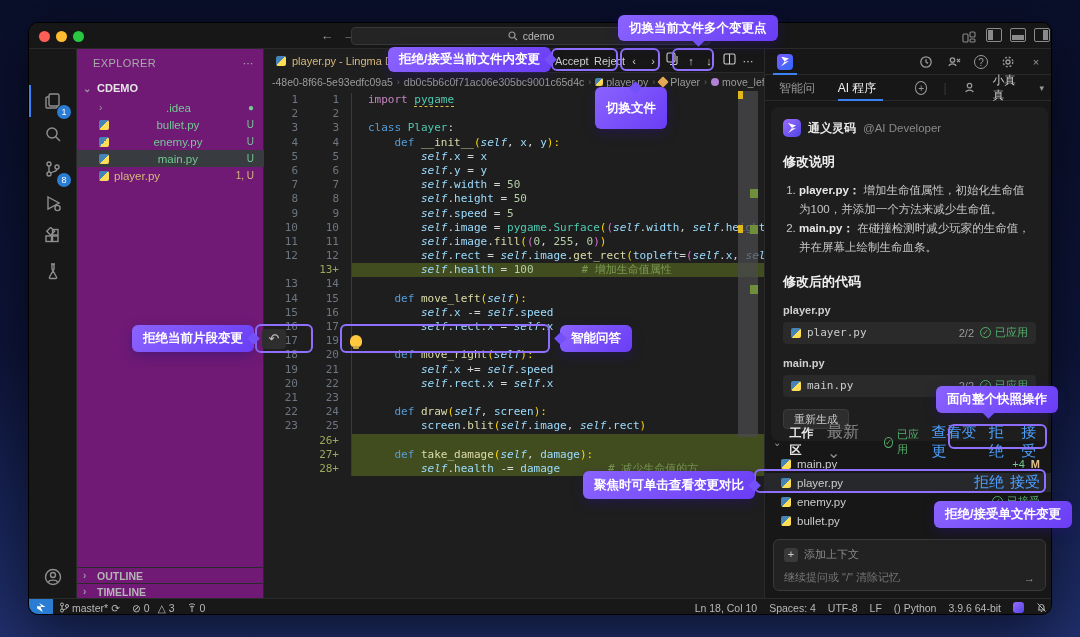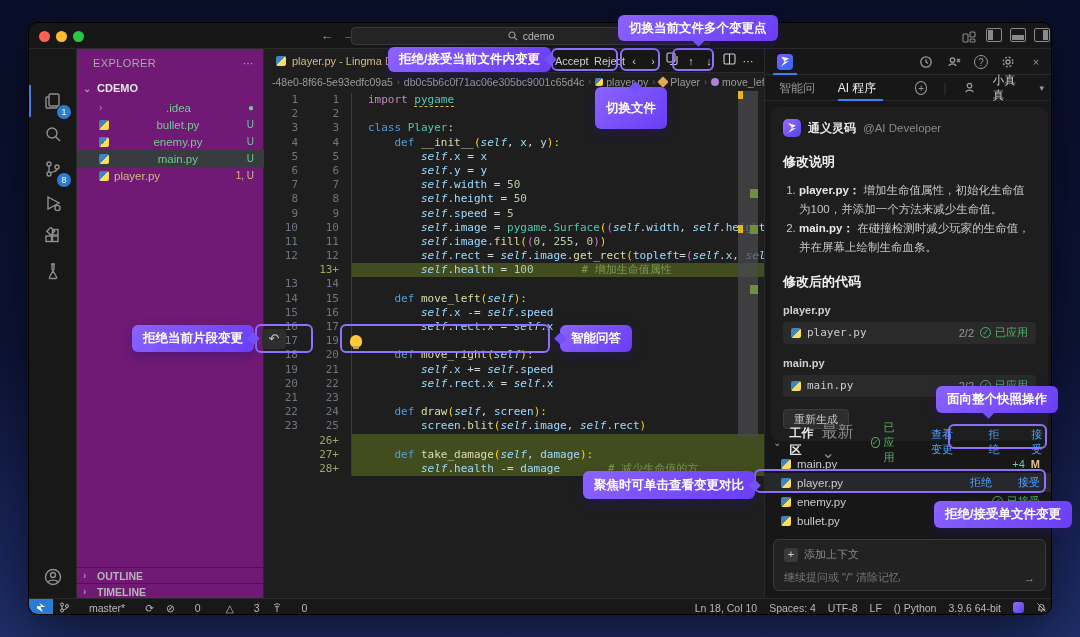--- a/index.html
+++ b/index.html
@@ -120,42 +120,42 @@
   .applied { display:flex; align-items:center; gap:4px; color:#56b06b; font-size:11px; font-family:"Liberation Sans", sans-serif; }
   .okc { width:11px; height:11px; border:1px solid #56b06b; border-radius:50%; font-size:8px; line-height:10px;
          text-align:center; color:#56b06b; }
   .regen { margin-top:12px; display:inline-block; height:20px; line-height:18px; padding:0 10px; background:#2d2d2d;
            border:1px solid #3c3c3c; border-radius:4px; color:#cccccc; font-size:11px; }
 
   .ws-head { left:8px; top:382px; width:273px; height:22px; display:flex; align-items:center; gap:8px; }
   .ws-title { color:#e8e8e8; font-weight:bold; font-size:12px; }
   .ws-latest { color:#8a8a8a; font-size:16px; }
   .ws-head .sp { flex:1; }
-  .link { color:#4da0ff; font-size:11px;margin-left:20px; }
+  .link { color:#4da0ff; font-size:15px; }
   .ws-rows { left:0; top:405px; width:289px; }
   .ws-row { height:19px; display:flex; align-items:center; gap:6px; padding:0 14px 0 16px; font-size:11.5px; color:#cccccc; }
   .ws-row.hl { background:#27282c; }
   .ws-row .sp { flex:1; }
   .meta-add { color:#73c991; font-size:11px; } .meta-m { color:#e2c08d; font-size:11px; font-weight:bold; }
   .ws-status { display:flex; gap:4px; align-items:center; color:#56b06b; font-size:11px; }
 
   .inputbox { left:8px; top:490px; width:273px; height:52px; background:#222222; border:1px solid #3a3a3a;
               border-radius:6px; padding:7px 10px; }
   .addctx { display:flex; align-items:center; gap:6px; color:#8a8a8a; font-size:11px; }
   .plusbox { width:14px; height:14px; background:#3a3a3a; border-radius:3px; color:#cfcfcf; text-align:center;
              line-height:13px; font-size:11px; }
   .phrow { margin-top:8px; display:flex; align-items:center; color:#777; font-size:11px; }
   .phrow .sp { flex:1; }
 
   
   .statusbar { left:0; top:575px; width:1024px; height:18px; background:#181818; border-top:1px solid #2a2a2a;
                display:flex; align-items:center; font-size:10.5px; color:#b8b8b8; }
   .remote { width:24px; height:18px; background:#2b7cd3; display:flex; align-items:center; justify-content:center; }
   .remote i { width:9px; height:9px; background:#fff; clip-path:polygon(0 35%,55% 35%,30% 0,100% 45%,45% 45%,70% 100%,0 55%); }
-  .sb-item { display:flex; align-items:center; gap:20px; padding:0 6px; height:18px; }
+  .sb-item { display:flex; align-items:center; gap:3px; padding:0 6px; height:18px; }
   .sb-right { margin-left:auto; display:flex; align-items:center; }
   .mini-lingma { width:11px; height:11px; border-radius:3px; background:linear-gradient(135deg,#9b6bff,#4f46e5); }
 
   
   .ring { border:2px solid #9070ff; border-radius:6px; z-index:40; pointer-events:none; }
   .callout { background:linear-gradient(135deg,#8a63ff,#6a3df5); color:#fff; font-size:12.5px; font-weight:bold;
              border-radius:6px; display:flex; align-items:center; white-space:nowrap; padding:0 11px;
              z-index:60; box-shadow:0 4px 12px rgba(40,20,120,.45); }
   .callout .arr { position:absolute; width:9px; height:9px; background:#7450f8; transform:rotate(45deg); }
   .revert-chip { width:24px; height:20px; background:#2e2e2e; border-radius:4px; color:#c0c0c0; font-size:13px;

